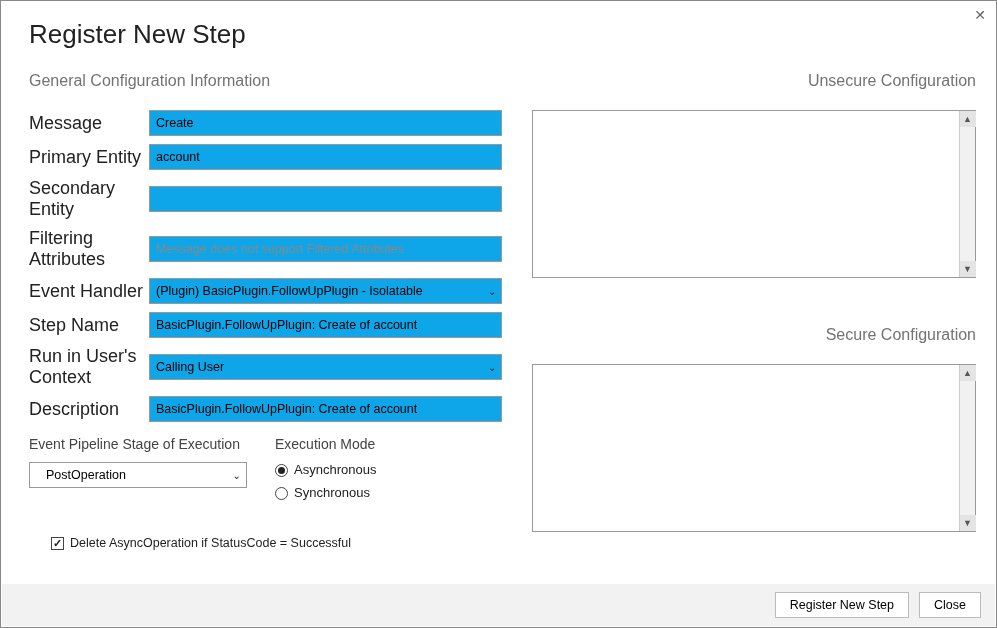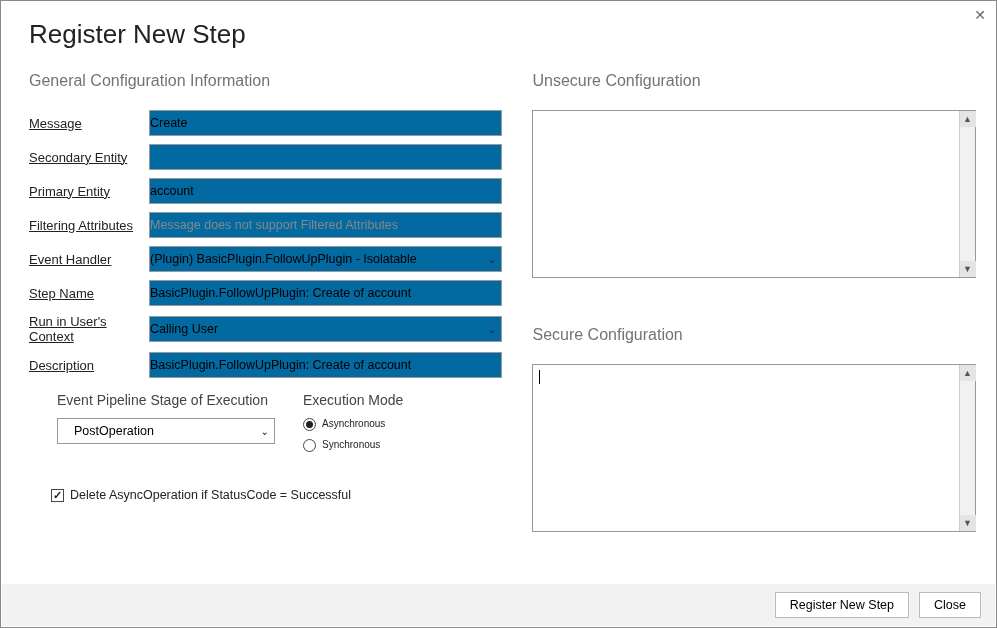--- a/index.html
+++ b/index.html
@@ -29,47 +29,46 @@
     font-weight: 300;
     margin: 18px 0 22px 28px;
     color: #222;
   }
   .content {
     display: flex;
     padding: 0 20px 0 28px;
     gap: 30px;
   }
   .left-col { width: 475px; }
-  .right-col { width: 445px; }
+  .right-col { width: 445px; text-align: right; }
   .section-title {
     font-size: 16px;
     font-weight: 400;
     color: #737373;
     margin-bottom: 20px;
   }
   .field-row {
     display: flex;
     align-items: center;
     margin-bottom: 8px;
   }
   .field-label {
     width: 120px;
-    font-size: 13px;
+    font-size: 18px;
     color: #222;
     flex-shrink: 0;
-    text-decoration: underline;
   }
   .text-input, .select-input {
     flex: 1;
     height: 26px;
     border: 1px solid #999;
-    padding: 2px 0;
+    padding: 2px 6px;
     font-family: inherit;
     font-size: 12.5px;
-    background: #0369a1;
+    background: #0ea5e9;
     outline: none;
   }
   .text-input::placeholder { color: #888; }
   .select-wrap {
     flex: 1;
     position: relative;
     display: flex;
   }
   .select-wrap .text-input { padding-right: 22px; }
   .chevron {
@@ -99,24 +98,24 @@
     border: 1px solid #999;
     padding: 2px 22px 2px 16px;
     font-family: inherit;
     font-size: 12.5px;
     background: #fff;
     position: relative;
   }
   .pipeline-wrap { position: relative; width: 218px; }
   .opt-row {
     display: flex;
-    align-items: flex-start;
+    align-items: flex-end;
     gap: 6px;
     margin-bottom: 8px;
-    font-size: 10px;
+    font-size: 13px;
   }
   .radio, .checkbox {
     width: 13px; height: 13px;
     border: 1px solid #444;
     display: inline-flex;
     align-items: center;
     justify-content: center;
     background: #fff;
   }
   .radio { border-radius: 50%; }
@@ -215,27 +214,27 @@
 
   <div class="left-col">
     <div class="section-title">General Configuration Information</div>
 
     <div class="field-row">
       <div class="field-label">Message</div>
       <input class="text-input" value="Create" style="">
     </div>
 
     <div class="field-row">
+      <div class="field-label">Primary Entity</div>
+      <input class="text-input" value="account" style="">
+    </div>
+
+    <div class="field-row">
       <div class="field-label">Secondary Entity</div>
       <input class="text-input" value="" style="">
-    </div>
-
-    <div class="field-row">
-      <div class="field-label">Primary Entity</div>
-      <input class="text-input" value="account" style="">
     </div>
 
     <div class="field-row">
       <div class="field-label">Filtering Attributes</div>
       <input class="text-input" placeholder="Message does not support Filtered Attributes" style="">
     </div>
 
     <div class="field-row">
       <div class="field-label">Event Handler</div>
       <div class="select-wrap">
@@ -257,21 +256,21 @@
       </div>
     </div>
 
 
     <div class="field-row">
       <div class="field-label">Description</div>
       <input class="text-input" value="BasicPlugin.FollowUpPlugin: Create of account" style="">
     </div>
 
     <div class="bottom-groups">
-      <div class="group" style="width:218px;margin-left:28px;">
+      <div class="group" style="width:218px;">
         <div class="group-title">Event Pipeline Stage of Execution</div>
         <div class="pipeline-wrap">
           <input class="pipeline-select" value="PostOperation" style="">
           <span class="chevron" style="right:6px;">⌄</span>
         </div>
       </div>
 
       <div class="group">
         <div class="group-title">Execution Mode</div>
         <div class="opt-row">

